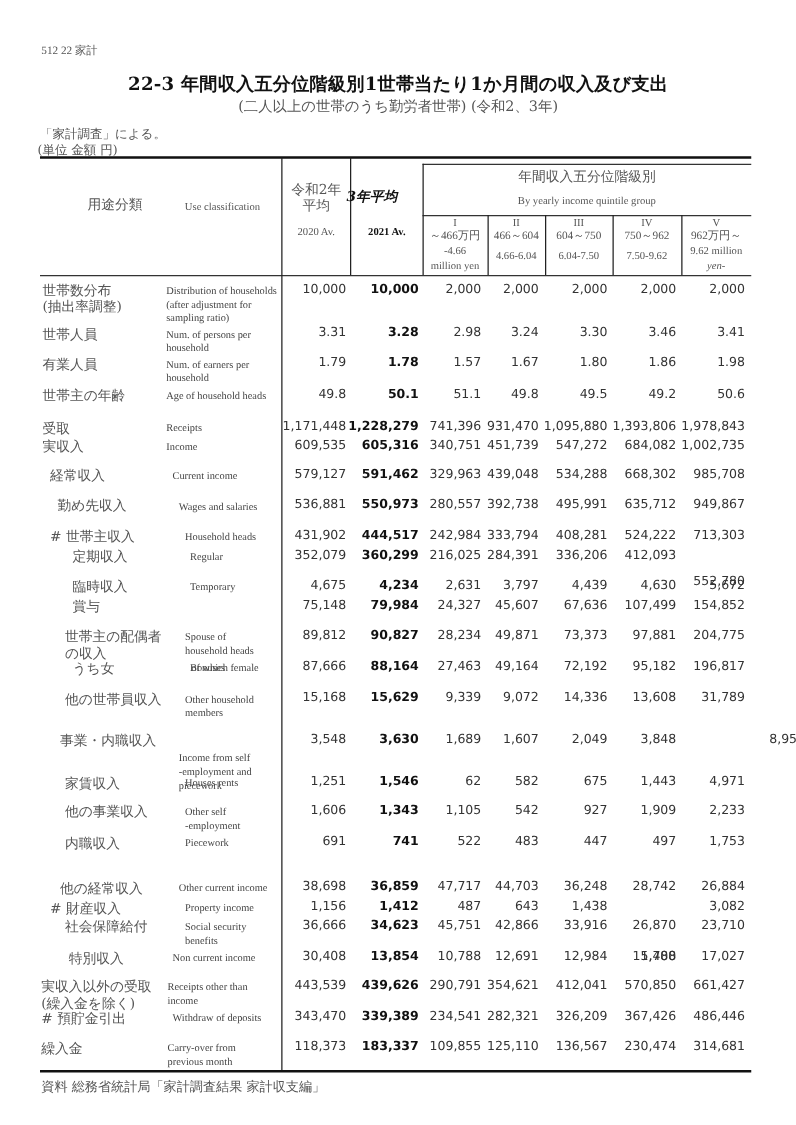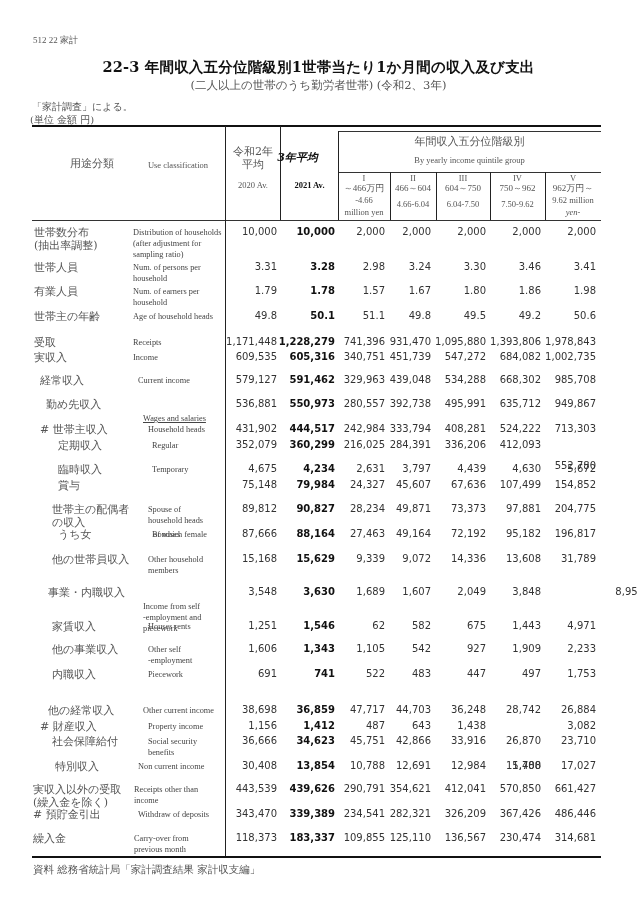--- a/index.html
+++ b/index.html
@@ -167,21 +167,21 @@
       <div class="num" style="left: 207px; top: 0px;">579,127</div>
       <div class="num bold" style="left: 265px; top: 0px;">591,462</div>
       <div class="num" style="left: 315px; top: 0px;">329,963</div>
       <div class="num" style="left: 361px; top: 0px;">439,048</div>
       <div class="num" style="left: 416px; top: 0px;">534,288</div>
       <div class="num" style="left: 471px; top: 0px;">668,302</div>
       <div class="num" style="left: 526px; top: 0px;">985,708</div>
     </div>
     <div class="row" style="top: 398px;">
       <div class="jp-label" style="left: 46px;">勤め先収入</div>
-      <div class="en-label" style="left: 143px; top: 15px; text-decoration: underline;">Wages and salaries</div>
+      <div class="en-label" style="left: 143px; top: 2px;">Wages and salaries</div>
       <div class="num" style="left: 207px; top: 0px;">536,881</div>
       <div class="num bold" style="left: 265px; top: 0px;">550,973</div>
       <div class="num" style="left: 315px; top: 0px;">280,557</div>
       <div class="num" style="left: 361px; top: 0px;">392,738</div>
       <div class="num" style="left: 416px; top: 0px;">495,991</div>
       <div class="num" style="left: 471px; top: 0px;">635,712</div>
       <div class="num" style="left: 526px; top: 0px;">949,867</div>
     </div>
     <div class="row" style="top: 423px;">
       <div class="jp-label" style="left: 40px;"># 世帯主収入</div>

